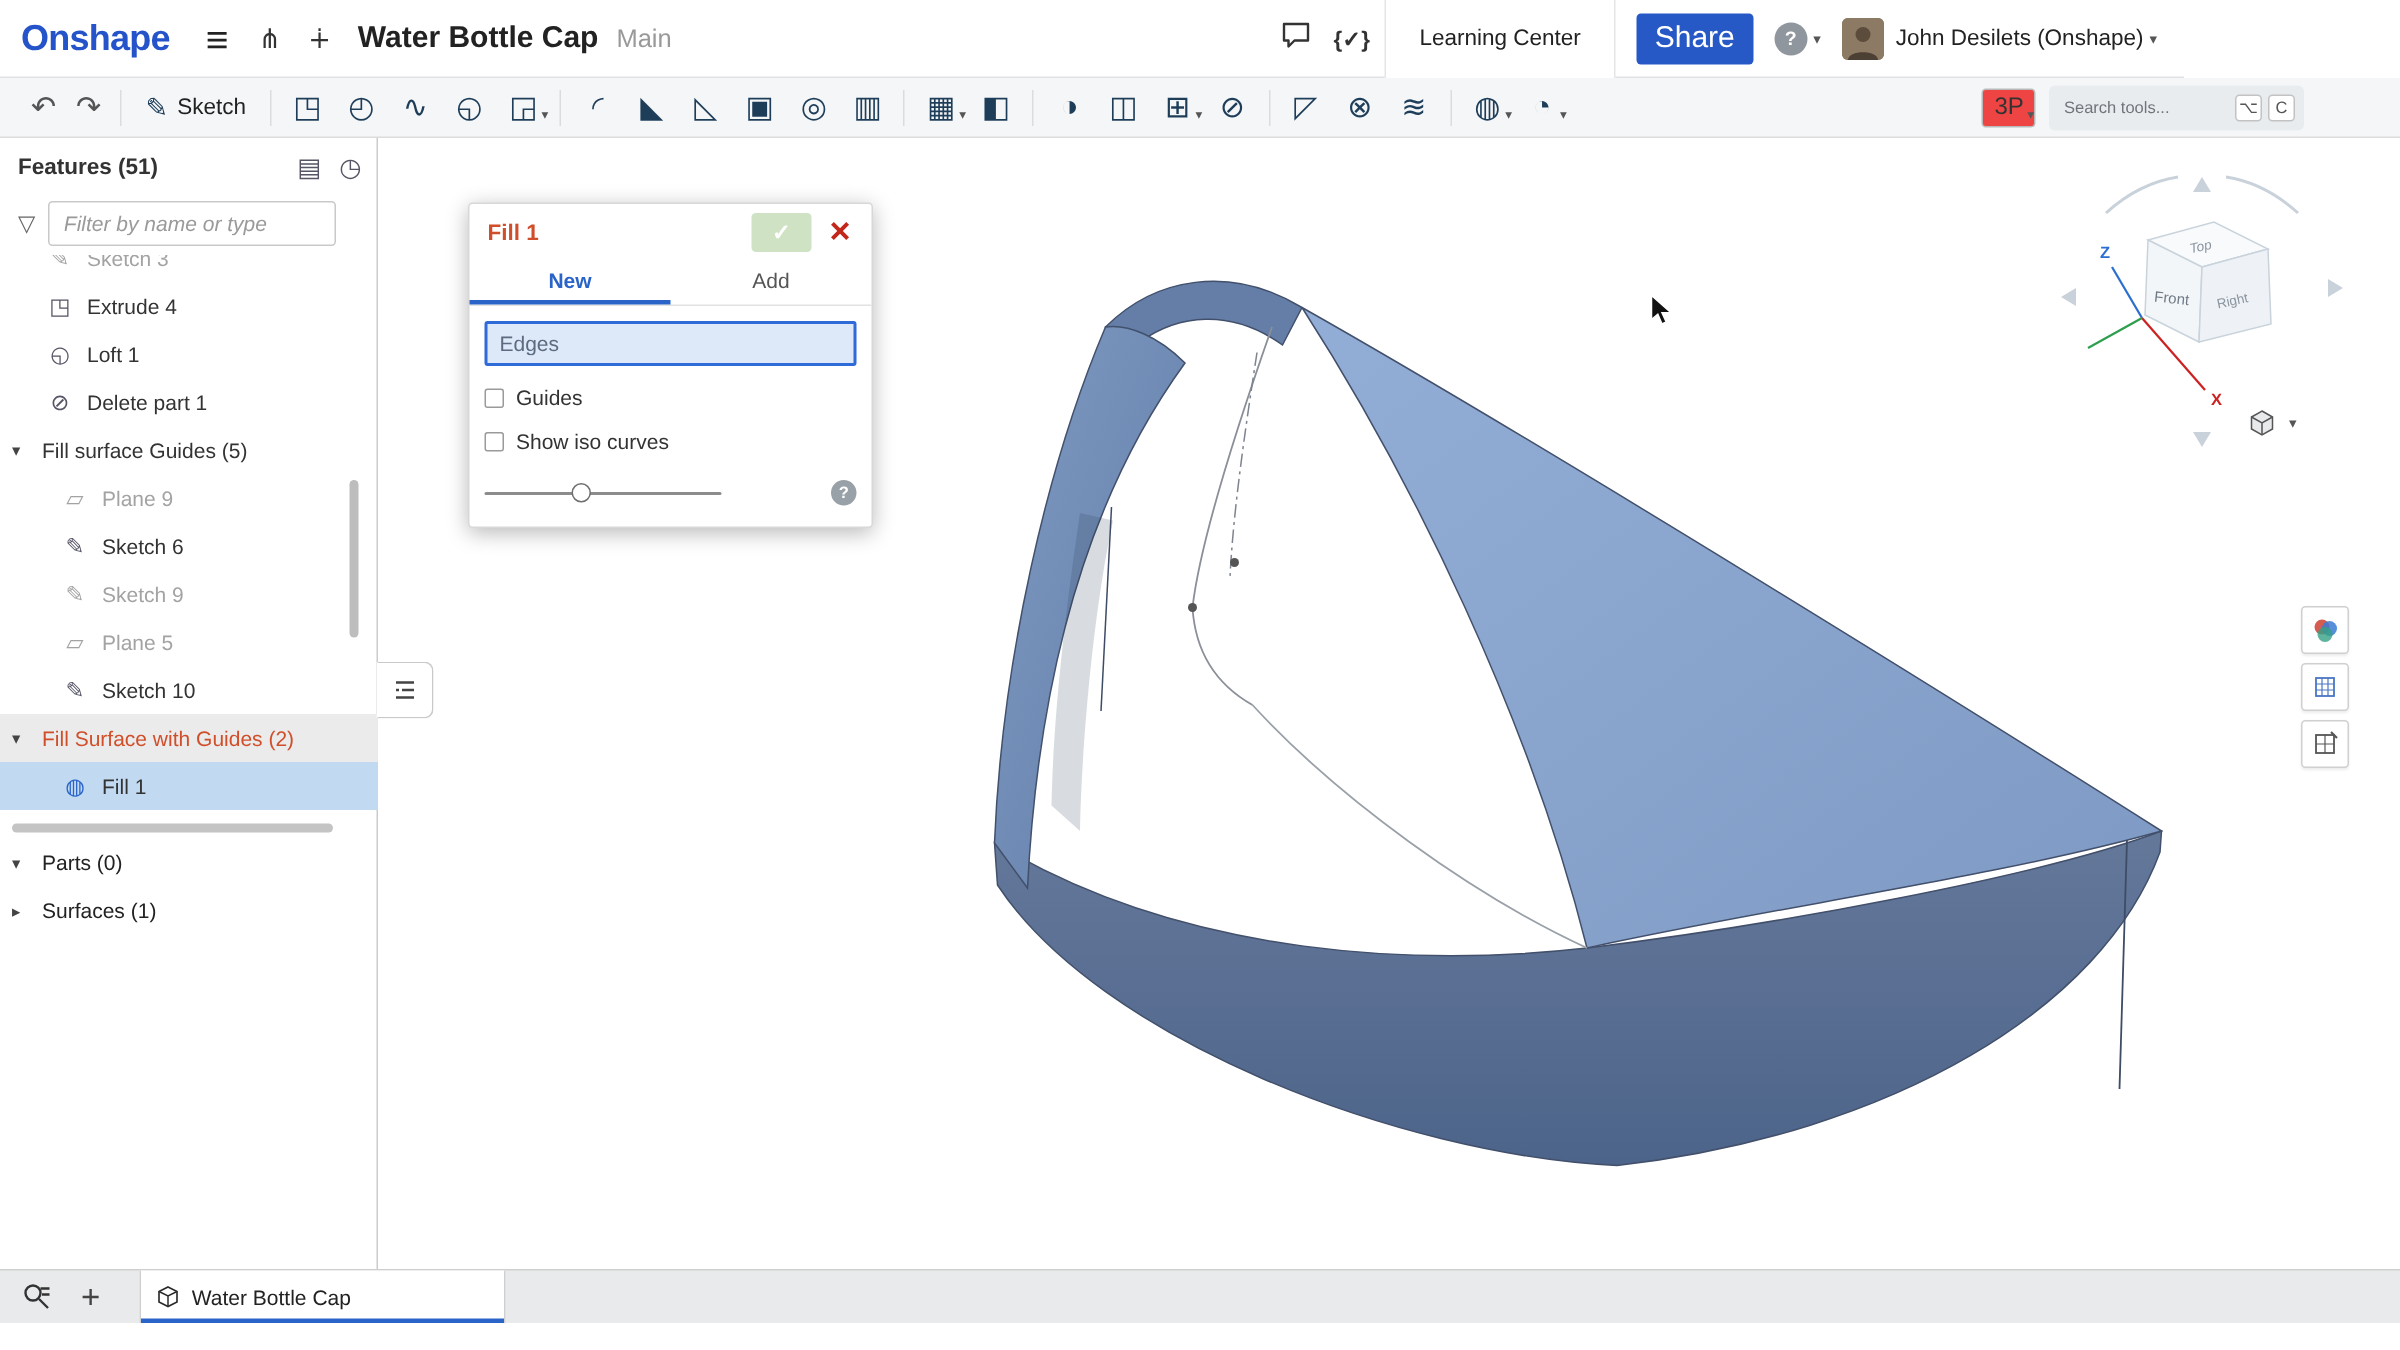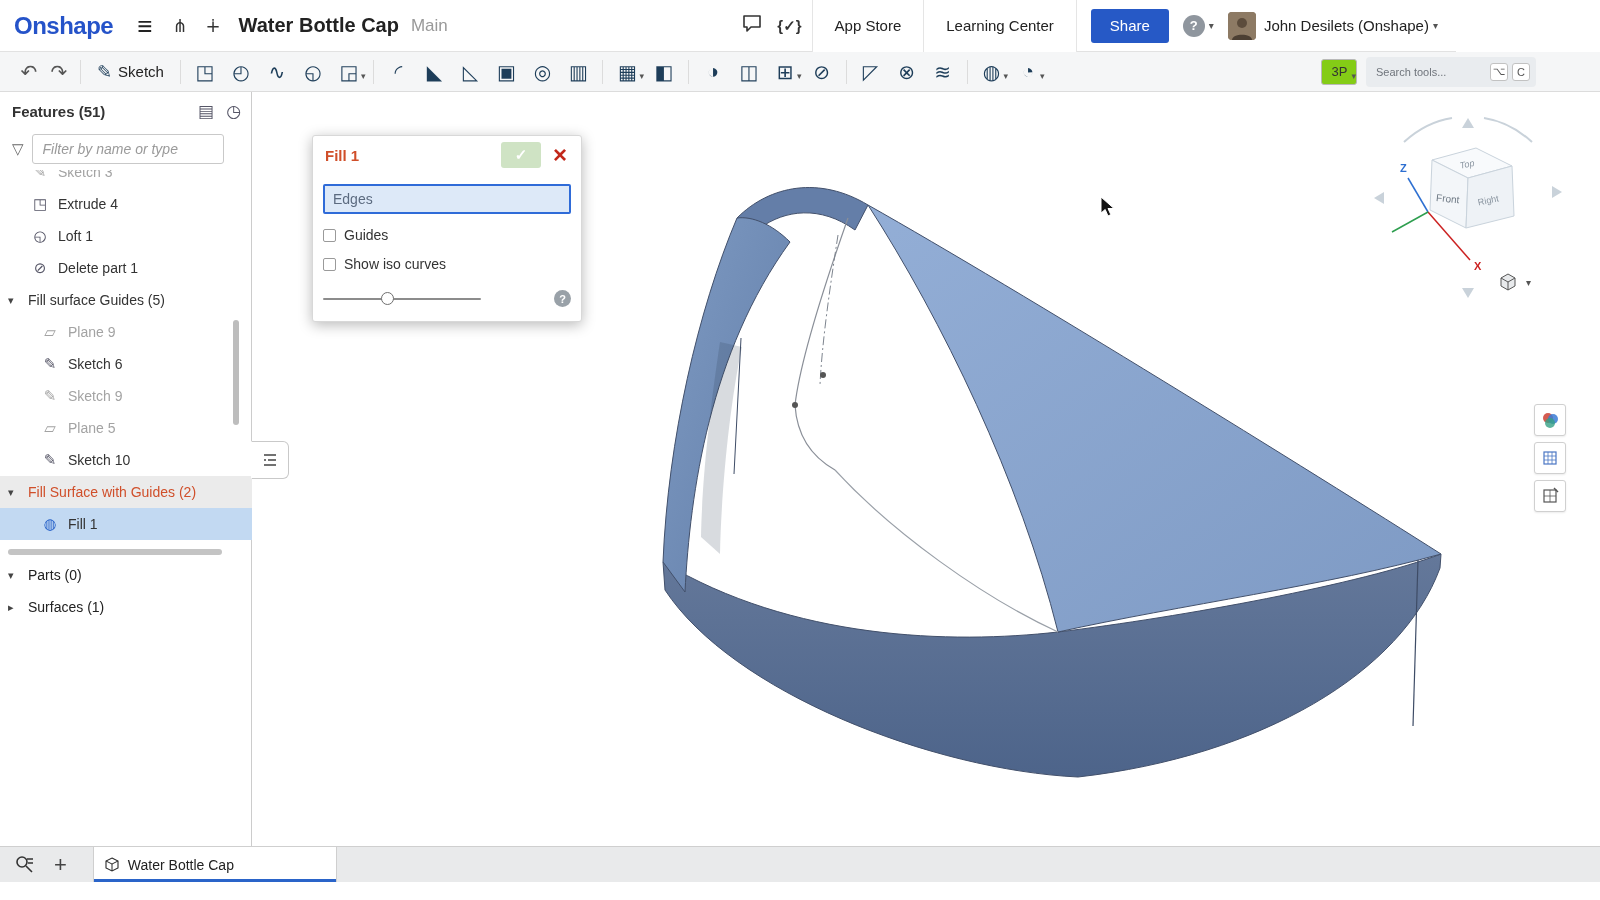--- a/index.html
+++ b/index.html
@@ -16,39 +16,39 @@
   .tb-mini{font-size:18px;color:#333;margin-right:18px}
   .doc-title{font-size:20px;font-weight:700;color:#222;margin-right:12px}
   .doc-branch{font-size:17px;color:#999}
   .spacer{flex:1}
   .chat-svg{margin-right:14px}
   .fscript{font-size:15px;font-weight:600;color:#333;margin-right:10px}
   .seg-btn{height:52px;display:flex;align-items:center;padding:0 22px;font-size:15px;color:#222;
            border-left:1px solid #e5e5e5;background:#fff;cursor:default}
   .seg-btn.last{border-right:1px solid #e5e5e5}
   .share-btn{width:78px;height:34px;margin:16px 14px;background:#2659c6;color:#fff;border-radius:3px;
-             display:flex;align-items:center;justify-content:center;font-size:15px}
+             display:flex;align-items:center;justify-content:center;font-size:20px}
   .help-circle{width:22px;height:22px;border-radius:50%;background:#8f969e;color:#fff;font-size:13px;
                font-weight:bold;display:flex;align-items:center;justify-content:center}
   .caret{font-size:10px;color:#555;margin:0 4px}
   .avatar{width:28px;height:28px;border-radius:4px;overflow:hidden;margin:0 8px 0 10px;background:#8d7a64}
   .user-name{font-size:15px;color:#222}
 
   
   #toolbar{left:0;top:52px;width:1600px;height:40px;background:#f5f6f7;border-bottom:1px solid #dcdcdc;
            display:flex;align-items:center;padding:0 14px;z-index:25}
   .undo{width:30px;text-align:center;font-size:20px;color:#555}
   .tb-div{width:1px;height:24px;background:#dcdcdc;margin:0 6px}
   .sketch-btn{display:flex;align-items:center;gap:6px;padding:0 10px;height:34px;font-size:15px;color:#222}
   .sketch-btn .pen{font-size:18px;color:#1d3d59}
   .tbi{width:36px;height:36px;display:flex;align-items:center;justify-content:center;
        font-size:20px;color:#1d3d59}
   .tb-caret{font-size:9px;color:#555;margin:8px 2px 0 -6px}
-  .threep{width:36px;height:26px;border:1px solid #b9b9b9;border-radius:3px;background:#84cc16;
-          display:flex;align-items:center;justify-content:center;font-size:13px;color:#333}
+  .threep{width:36px;height:26px;border:1px solid #b9b9b9;border-radius:3px;background:#ef4444;
+          display:flex;align-items:center;justify-content:center;font-size:16px;color:#333}
   .searchbox{width:170px;height:30px;background:#e9ecef;border-radius:4px;display:flex;align-items:center;
              padding:0 6px 0 10px;margin:0 50px 0 8px}
   .searchbox input{flex:1;min-width:0;border:none;background:transparent;outline:none;font-size:11px;color:#555;
                    font-family:"Liberation Sans",sans-serif}
   .searchbox input::placeholder{color:#70757c}
   .keycap{width:18px;height:18px;border:1px solid #c2c2c2;border-radius:3px;background:#fff;color:#555;
           font-size:11px;display:flex;align-items:center;justify-content:center;margin-left:4px}
 
   
   #left-panel{left:0;top:92px;width:252px;height:754px;background:#fff;border-right:1px solid #ccc;z-index:20}
@@ -168,21 +168,20 @@
   <span class="tb-mini">∔</span>
   <span class="doc-title">Water Bottle Cap</span>
   <span class="doc-branch">Main</span>
   <span class="spacer"></span>
   <span class="chat-svg">
     <svg width="22" height="22" viewBox="0 0 22 22">
         <path d="M3 3 h16 v11 h-9 l-4 4 v-4 h-3 z" fill="none" stroke="#333" stroke-width="1.6" stroke-linejoin="round"></path>
       </svg>
   </span>
   <span class="fscript">{✓}</span>
-  <span class="seg-btn">App Store</span>
   <span class="seg-btn last">Learning Center</span>
   <span class="share-btn">Share</span>
   <span class="help-circle">?</span>
   <span class="caret">▾</span>
   <span class="avatar">
     <svg width="28" height="28" viewBox="0 0 28 28">
         <rect width="28" height="28" fill="#8d7a64"></rect>
         <circle cx="14" cy="11" r="5" fill="#5c4c3c"></circle>
         <path d="M4 28 c0-7 20-7 20 0 z" fill="#4c3f33"></path>
       </svg>
@@ -330,20 +329,24 @@
     <path d="M3 4 h12 M7 9 h8 M3 14 h12 M3 9 h2" stroke="#444" stroke-width="1.6" fill="none"></path>
   </svg>
 </div>
 
 <div id="dialog" class="abs">
   <div class="dlg-head">
     <span class="dlg-title">Fill 1</span>
     <span class="dlg-check">✓</span>
     <span class="dlg-close">×</span>
   </div>
+  <div class="dlg-tabs">
+    <span class="dlg-tab active">New</span>
+    <span class="dlg-tab">Add</span>
+  </div>
   <div class="dlg-body">
     <input class="edges-input" placeholder="Edges" style="">
     <div class="chk-row">
       <span class="chk"></span>
       <span>Guides</span>
     </div>
     <div class="chk-row">
       <span class="chk"></span>
       <span>Show iso curves</span>
     </div>

